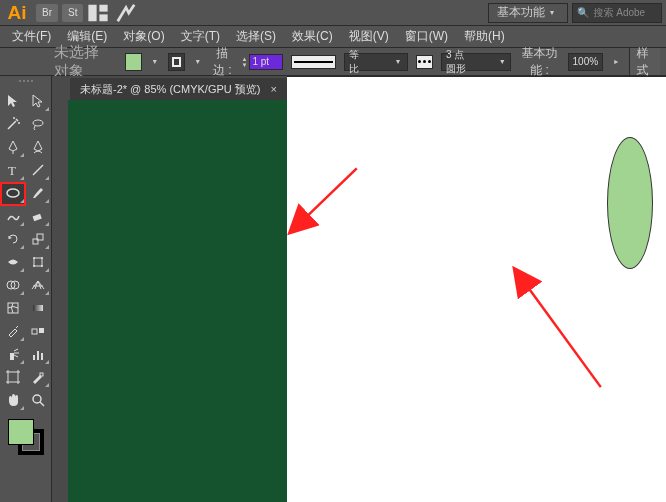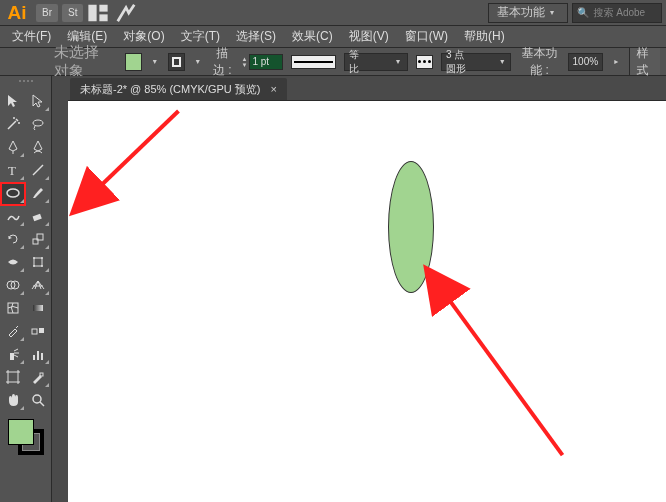--- a/index.html
+++ b/index.html
@@ -24,21 +24,21 @@
   .controlbar { height: 28px; background: #535353; display: flex; align-items: center; padding: 0 6px; gap: 8px; border-bottom: 1px solid #2a2a2a; }
   .no-sel { color: #aaa; font-size: 15px; margin-right: 8px; margin-left: 48px; }
   .swatch { width: 22px; height: 18px; border: 1px solid #2a2a2a; }
   .swatch.fill { background: #a1d490; }
   .swatch.stroke { background: #3a3a3a; position: relative; }
   .swatch.stroke::after { content: ""; position: absolute; inset: 3px; border: 2px solid #eee; }
   .dd { width: 14px; height: 18px; display: flex; align-items: center; justify-content: center; color: #ccc; font-size: 8px; }
   .ctrl-label { color: #ccc; font-size: 12px; text-align: center; }
   .spin { display: flex; align-items: center; height: 18px; }
   .spin .arrows { display: flex; flex-direction: column; font-size: 6px; line-height: 6px; color: #ccc; margin-right: 2px; }
-  .spin input { width: 34px; height: 16px; background: #14532d; border: 1px solid #2a2a2a; color: #ddd; font-size: 10px; padding: 0 2px; }
+  .spin input { width: 34px; height: 16px; background: #6d28d9; border: 1px solid #2a2a2a; color: #ddd; font-size: 10px; padding: 0 2px; }
   .line-sample { width: 60px; height: 14px; background: #eee; border: 1px solid #2a2a2a; position: relative; }
   .line-sample::after { content: ""; position: absolute; left: 2px; right: 2px; top: 50%; height: 2px; background: #000; transform: translateY(-50%); }
   .sel-box { height: 18px; background: #3a3a3a; border: 1px solid #2a2a2a; color: #ddd; font-size: 10px; padding: 0 4px; display: flex; align-items: center; gap: 30px; }
   .opacity-box { width: 40px; }
   .style-chip { padding: 2px 6px; background: #5a5a5a; border-left: 1px solid #2a2a2a; height: 100%; display: flex; align-items: center; margin-left: auto; justify-content: flex-end; }
   .dot-prev { width: 22px; height: 14px; background: #eee; border: 1px solid #2a2a2a; display:flex; align-items:center; justify-content:center; }
   .dot-prev span { width:3px;height:3px;background:#000;border-radius:50%;margin:0 1px; }
 
   
   .body { flex: 1; display: flex; min-height: 0; }
@@ -54,21 +54,21 @@
   .tool svg { width: 16px; height: 16px; }
   .color-block { margin-top: 6px; width: 40px; height: 40px; position: relative; }
   .color-block .fillc { position: absolute; left: 2px; top: 2px; width: 26px; height: 26px; background: #a1d490; border: 1px solid #000; }
   .color-block .strokec { position: absolute; right: 2px; bottom: 2px; width: 26px; height: 26px; background: #535353; border: 4px solid #000; box-shadow: 0 0 0 1px #888 inset; }
   .ellipse-hl { position:absolute; left:0; top: calc(4px + 8px + 2px + 23px*4); width:26px; height:24px; border:2px solid #ff2020; pointer-events:none; }
 
   
   .doc-gutter { width: 16px; background: #4a4a4a; }
 
   
-  .canvas-wrap { flex: 1; display: flex; flex-direction: column; min-width: 0; background: #8b5cf6; }
+  .canvas-wrap { flex: 1; display: flex; min-width: 0; background: #14532d; }
   .tabbar { height: 24px; background: #4a4a4a; display: flex; align-items: flex-end; padding-left: 2px; }
   .doctab { height: 22px; background: #3a3a3a; display: flex; align-items: center; padding: 0 10px; color: #ddd; font-size: 11px; border-top-left-radius: 2px; border-top-right-radius: 2px; }
   .doctab .close { margin-left: 10px; color: #ccc; }
   .canvas { flex: 1; background: #fff; margin: 0 0 0 0; position: relative; overflow: hidden; border-top: 1px solid #2a2a2a; }
   .ellipse { position: absolute; left: 320px; top: 60px; width: 46px; height: 132px; background: #a1d490; border: 1px solid #333; border-radius: 50% / 50%; }
   .canvas svg.annot { position: absolute; inset: 0; width: 100%; height: 100%; pointer-events: none; }
 </style>
 </head>
 <body>
 

